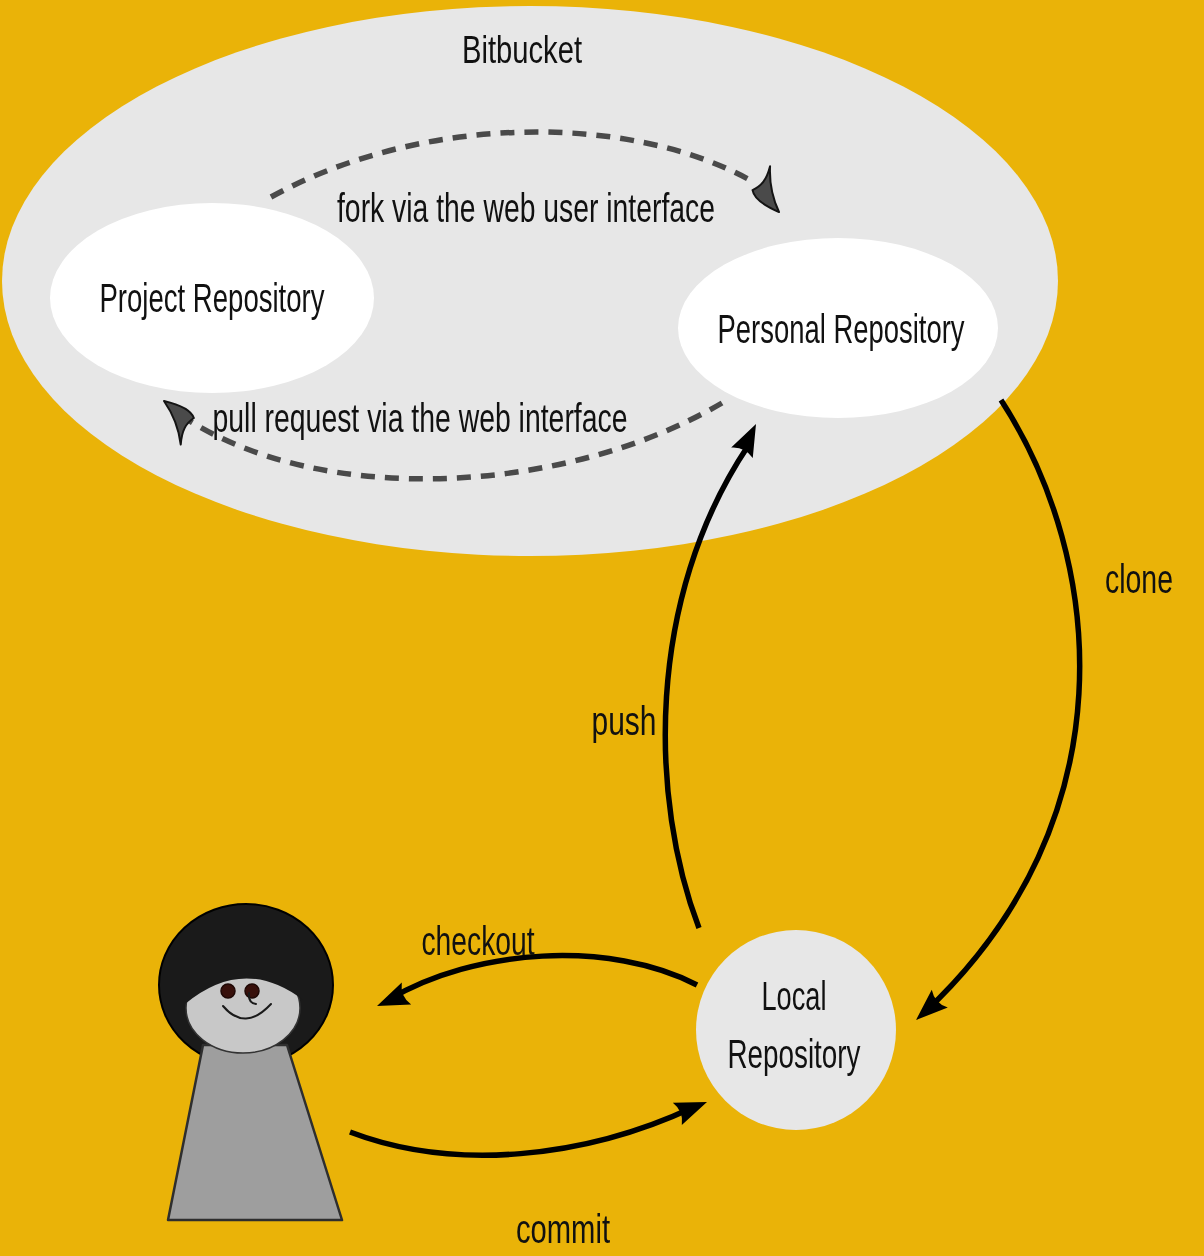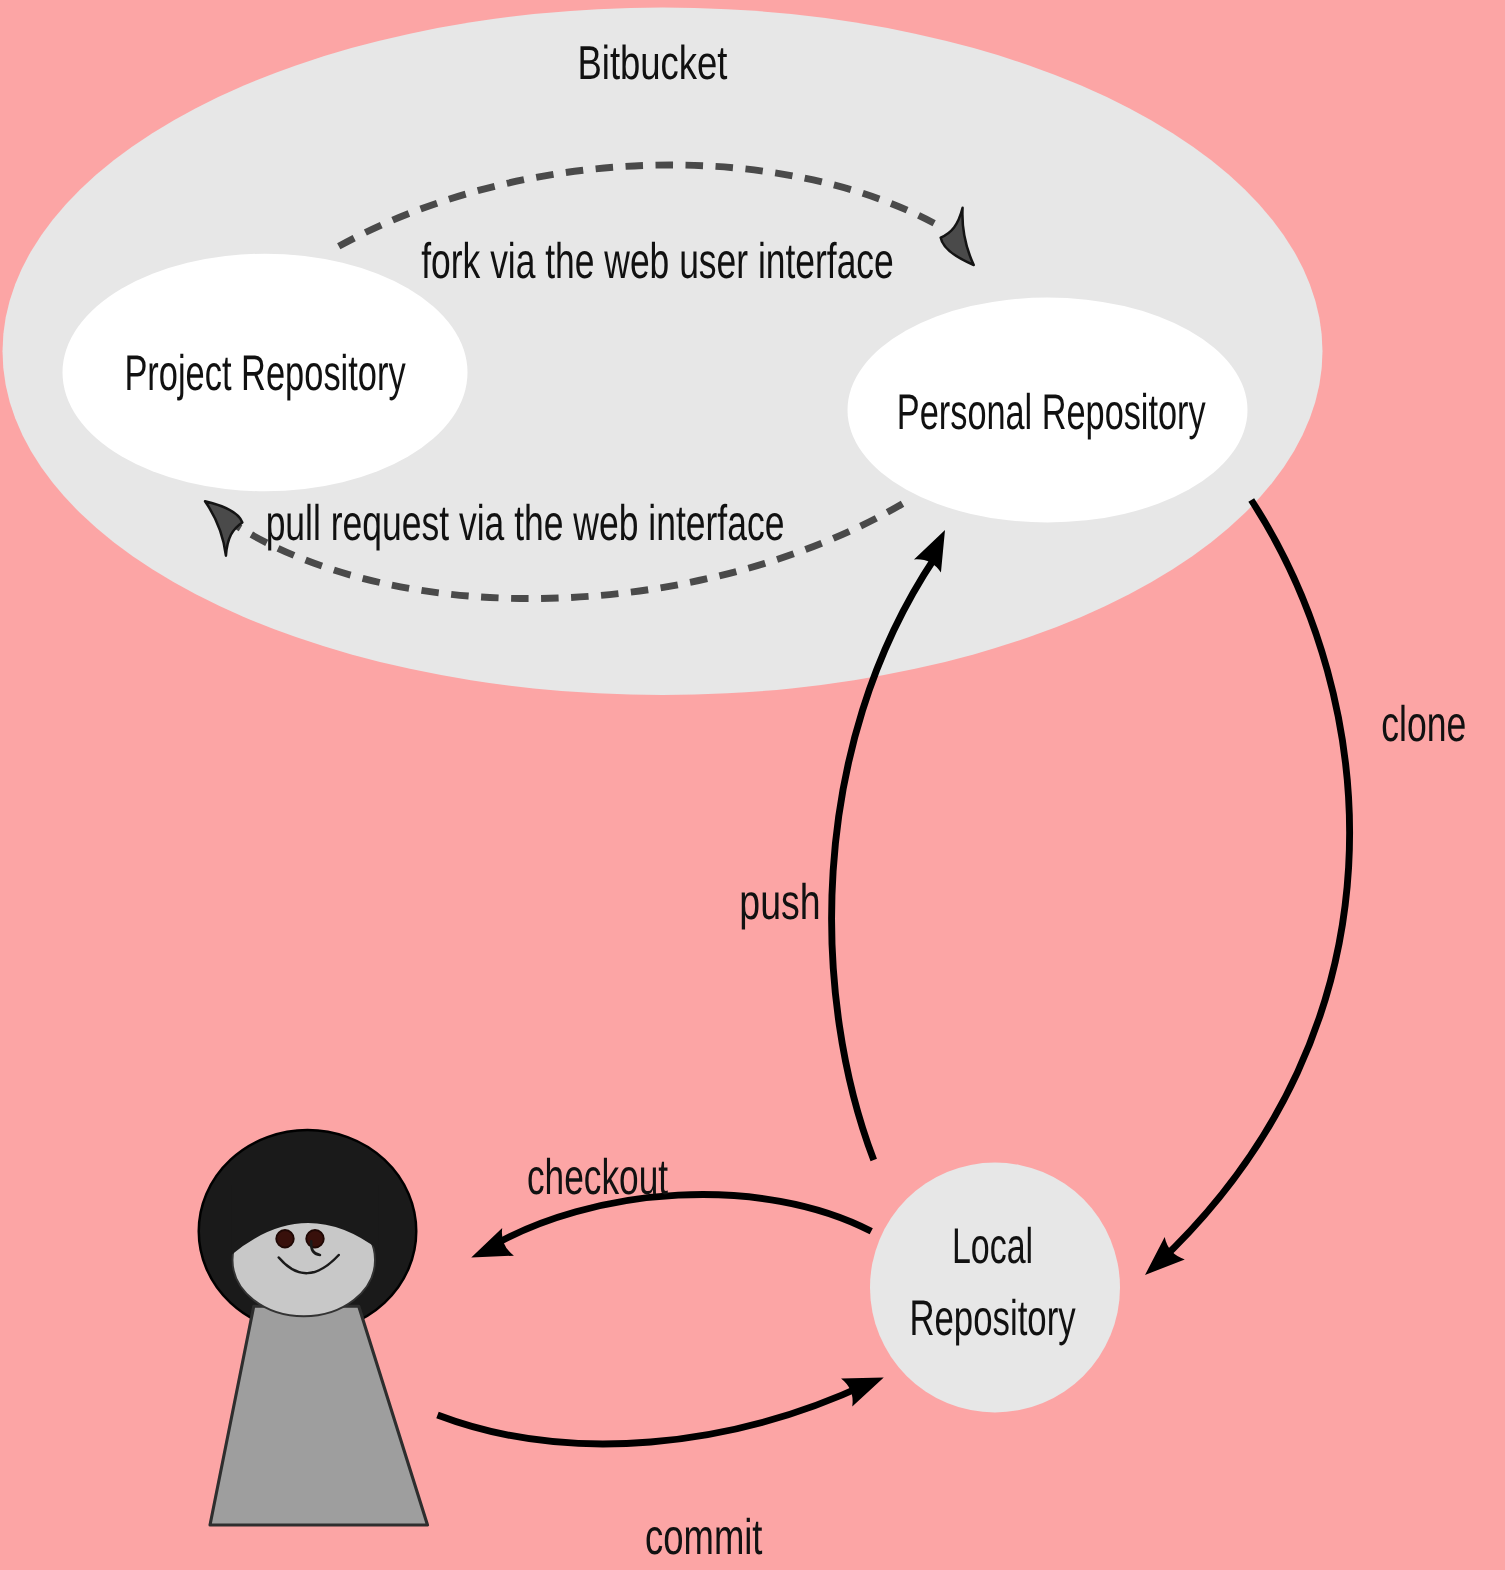--- a/index.html
+++ b/index.html
@@ -4,21 +4,21 @@
 <style>
   html, body {
     margin: 0;
     padding: 0;
     background: #ffffff;
   }
   .canvas {
     position: relative;
     width: 1204px;
     height: 1256px;
-    background: #fca5a5;
+    background: #eab308;
     overflow: hidden;
   }
   svg { display: block; }
   svg text {
     font-family: "Liberation Sans", "DejaVu Sans", sans-serif;
     fill: #111111;
   }
   .node-label  { font-size: 40px; }
   .edge-label  { font-size: 40px; }
   .title-label { font-size: 38px; }

